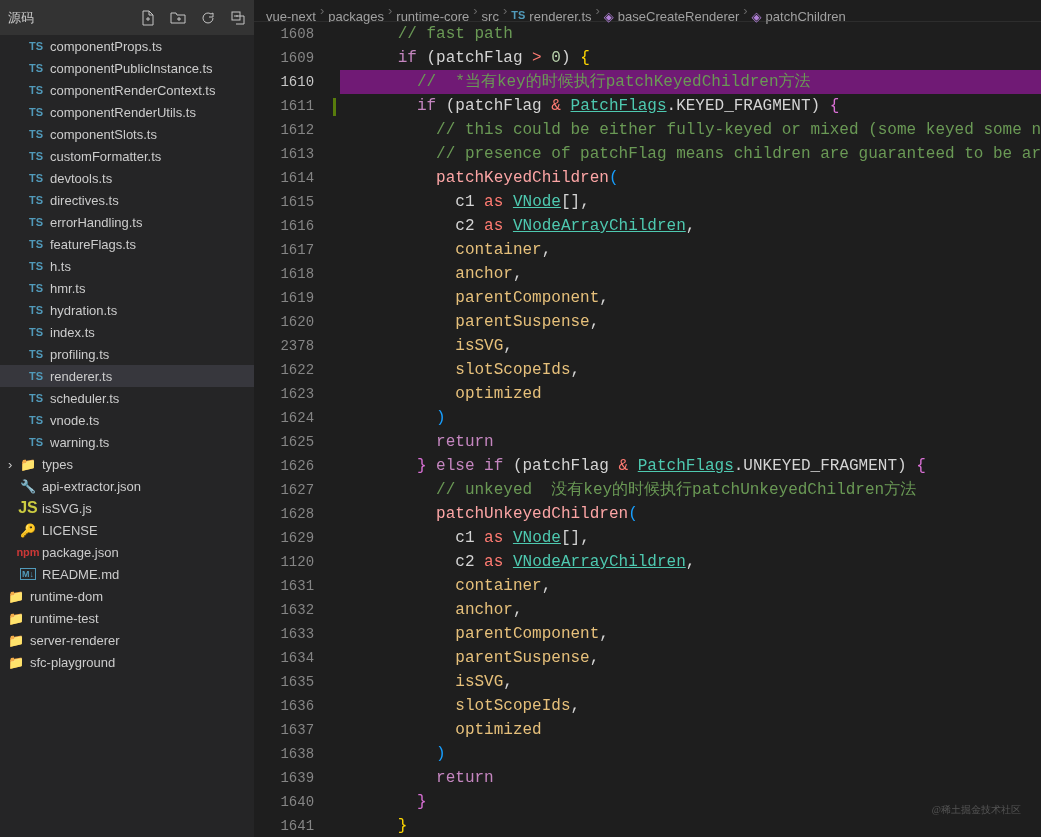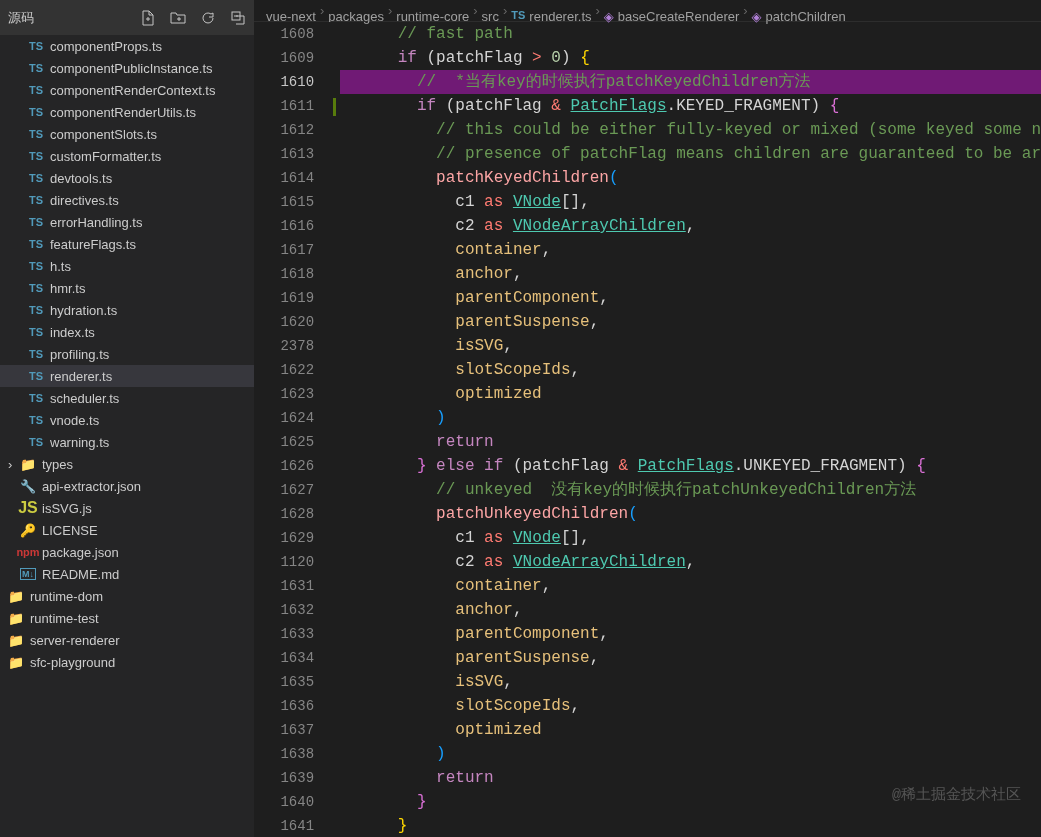--- a/index.html
+++ b/index.html
@@ -121,25 +121,25 @@
 .tok-num { color: #b5cea8; }
 .tok-op { color: #ff7b72; }
 .tok-comment { color: #6a9955; }
 .tok-param { color: #e6c07b; }
 .tok-punct { color: #ffd700; }
 .tok-punct2 { color: #da70d6; }
 .tok-punct3 { color: #179fff; }
 .tok-white { color: #d4d4d4; }
 .watermark {
   position: absolute;
-  bottom: 33px;
+  bottom: 20px;
   right: 20px;
   color: #555;
-  font-size: 15px;
-  font-family: Liberation Mono, monospace;
+  font-size: 10px;
+  font-family: Liberation Serif, serif;
 }
 </style>
 </head>
 <body>
 
 <div class="container">
   <div class="sidebar">
     <div class="sidebar-header">
       <span class="sidebar-title">源码</span>
       <div class="sidebar-actions">

